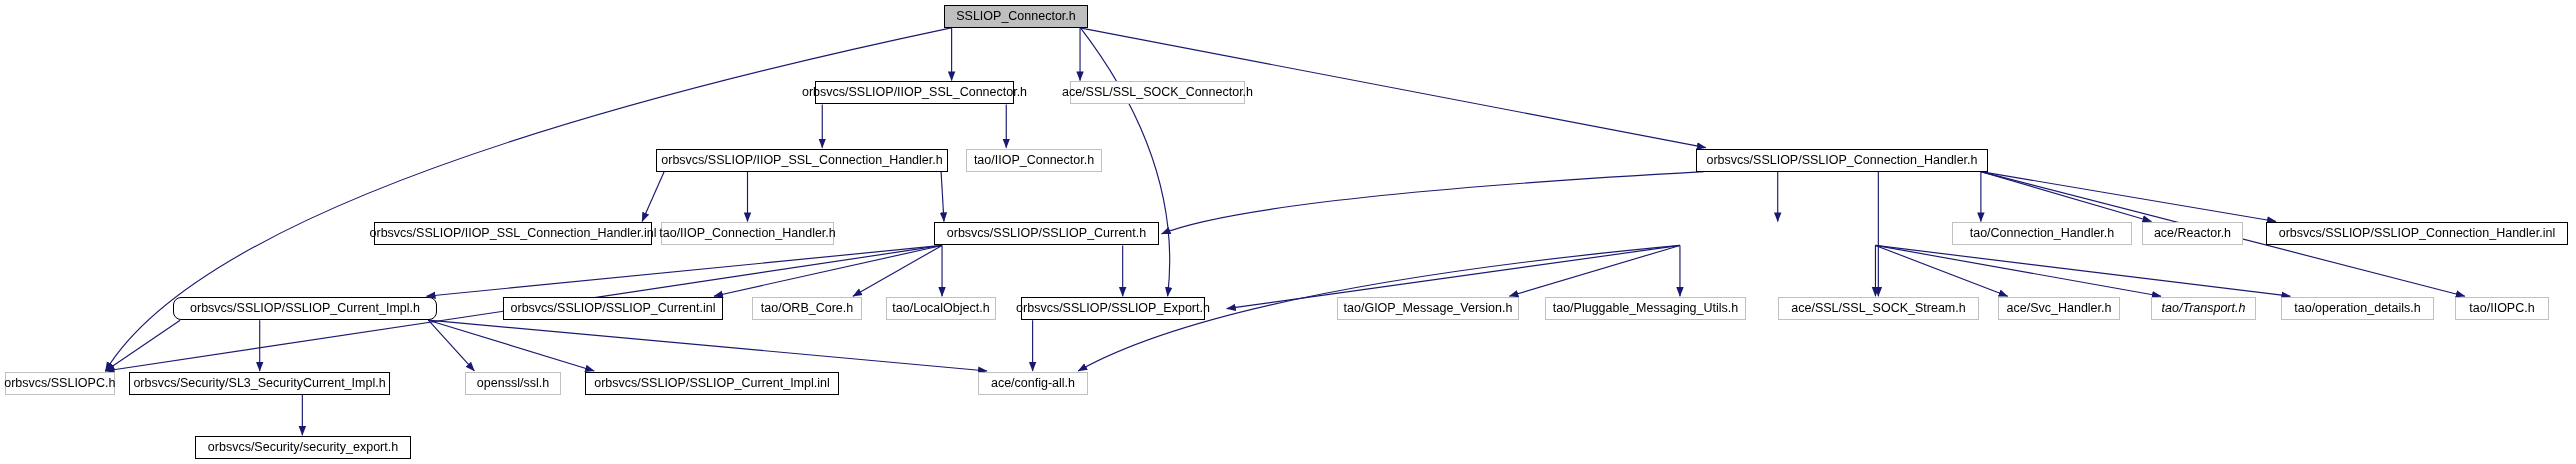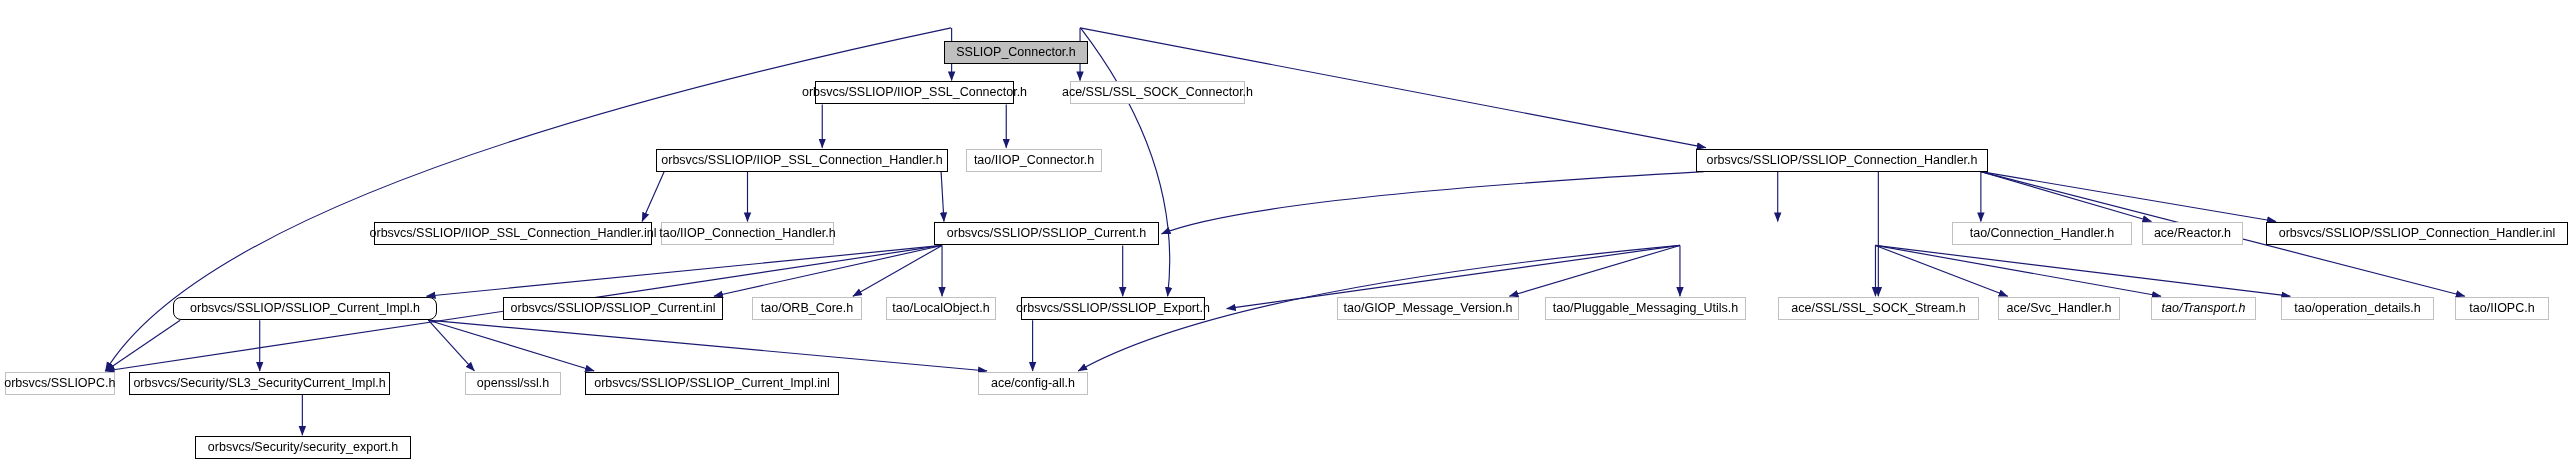--- a/index.html
+++ b/index.html
@@ -68,21 +68,21 @@
       <path d="M983,256 L110,387" class="edge" marker-end="url(#arrow)"></path>
       <path d="M188,334 L110,387" class="edge" marker-end="url(#arrow)"></path>
       <path d="M271,334 L271,387" class="edge" marker-end="url(#arrow)"></path>
       <path d="M447,334 L495,387" class="edge" marker-end="url(#arrow)"></path>
       <path d="M447,334 L620,387" class="edge" marker-end="url(#arrow)"></path>
       <path d="M447,334 L1030,387" class="edge" marker-end="url(#arrow)"></path>
       <path d="M1077.5,334 L1077.5,387" class="edge" marker-end="url(#arrow)"></path>
       <path d="M315.5,412 L315.5,454" class="edge" marker-end="url(#arrow)"></path>
     </svg>
 
-<div class="node root" style="left: 944px; top: 4.8px; width: 144px; margin-top: 36px;">SSLIOP_Connector.h</div>
+<div class="node root" style="left: 944px; top: 4.8px; width: 144px;">SSLIOP_Connector.h</div>
     <div class="node internal" style="left: 815px; top: 81px; width: 199px;">orbsvcs/SSLIOP/IIOP_SSL_Connector.h</div>
     <div class="node external" style="left: 1070px; top: 81px; width: 175px;">ace/SSL/SSL_SOCK_Connector.h</div>
     <div class="node internal" style="left: 656px; top: 149px; width: 292px;">orbsvcs/SSLIOP/IIOP_SSL_Connection_Handler.h</div>
     <div class="node external" style="left: 966px; top: 149px; width: 136px;">tao/IIOP_Connector.h</div>
     <div class="node internal" style="left: 1696px; top: 149px; width: 292px;">orbsvcs/SSLIOP/SSLIOP_Connection_Handler.h</div>
     <div class="node internal" style="left: 374px; top: 222px; width: 278px;">orbsvcs/SSLIOP/IIOP_SSL_Connection_Handler.inl</div>
     <div class="node external" style="left: 661px; top: 222px; width: 173px;">tao/IIOP_Connection_Handler.h</div>
     <div class="node internal" style="left: 934px; top: 222px; width: 225px;">orbsvcs/SSLIOP/SSLIOP_Current.h</div>
     <div class="node external" style="left: 1952px; top: 222px; width: 180px;">tao/Connection_Handler.h</div>
     <div class="node external" style="left: 2142px; top: 222px; width: 101px;">ace/Reactor.h</div>

